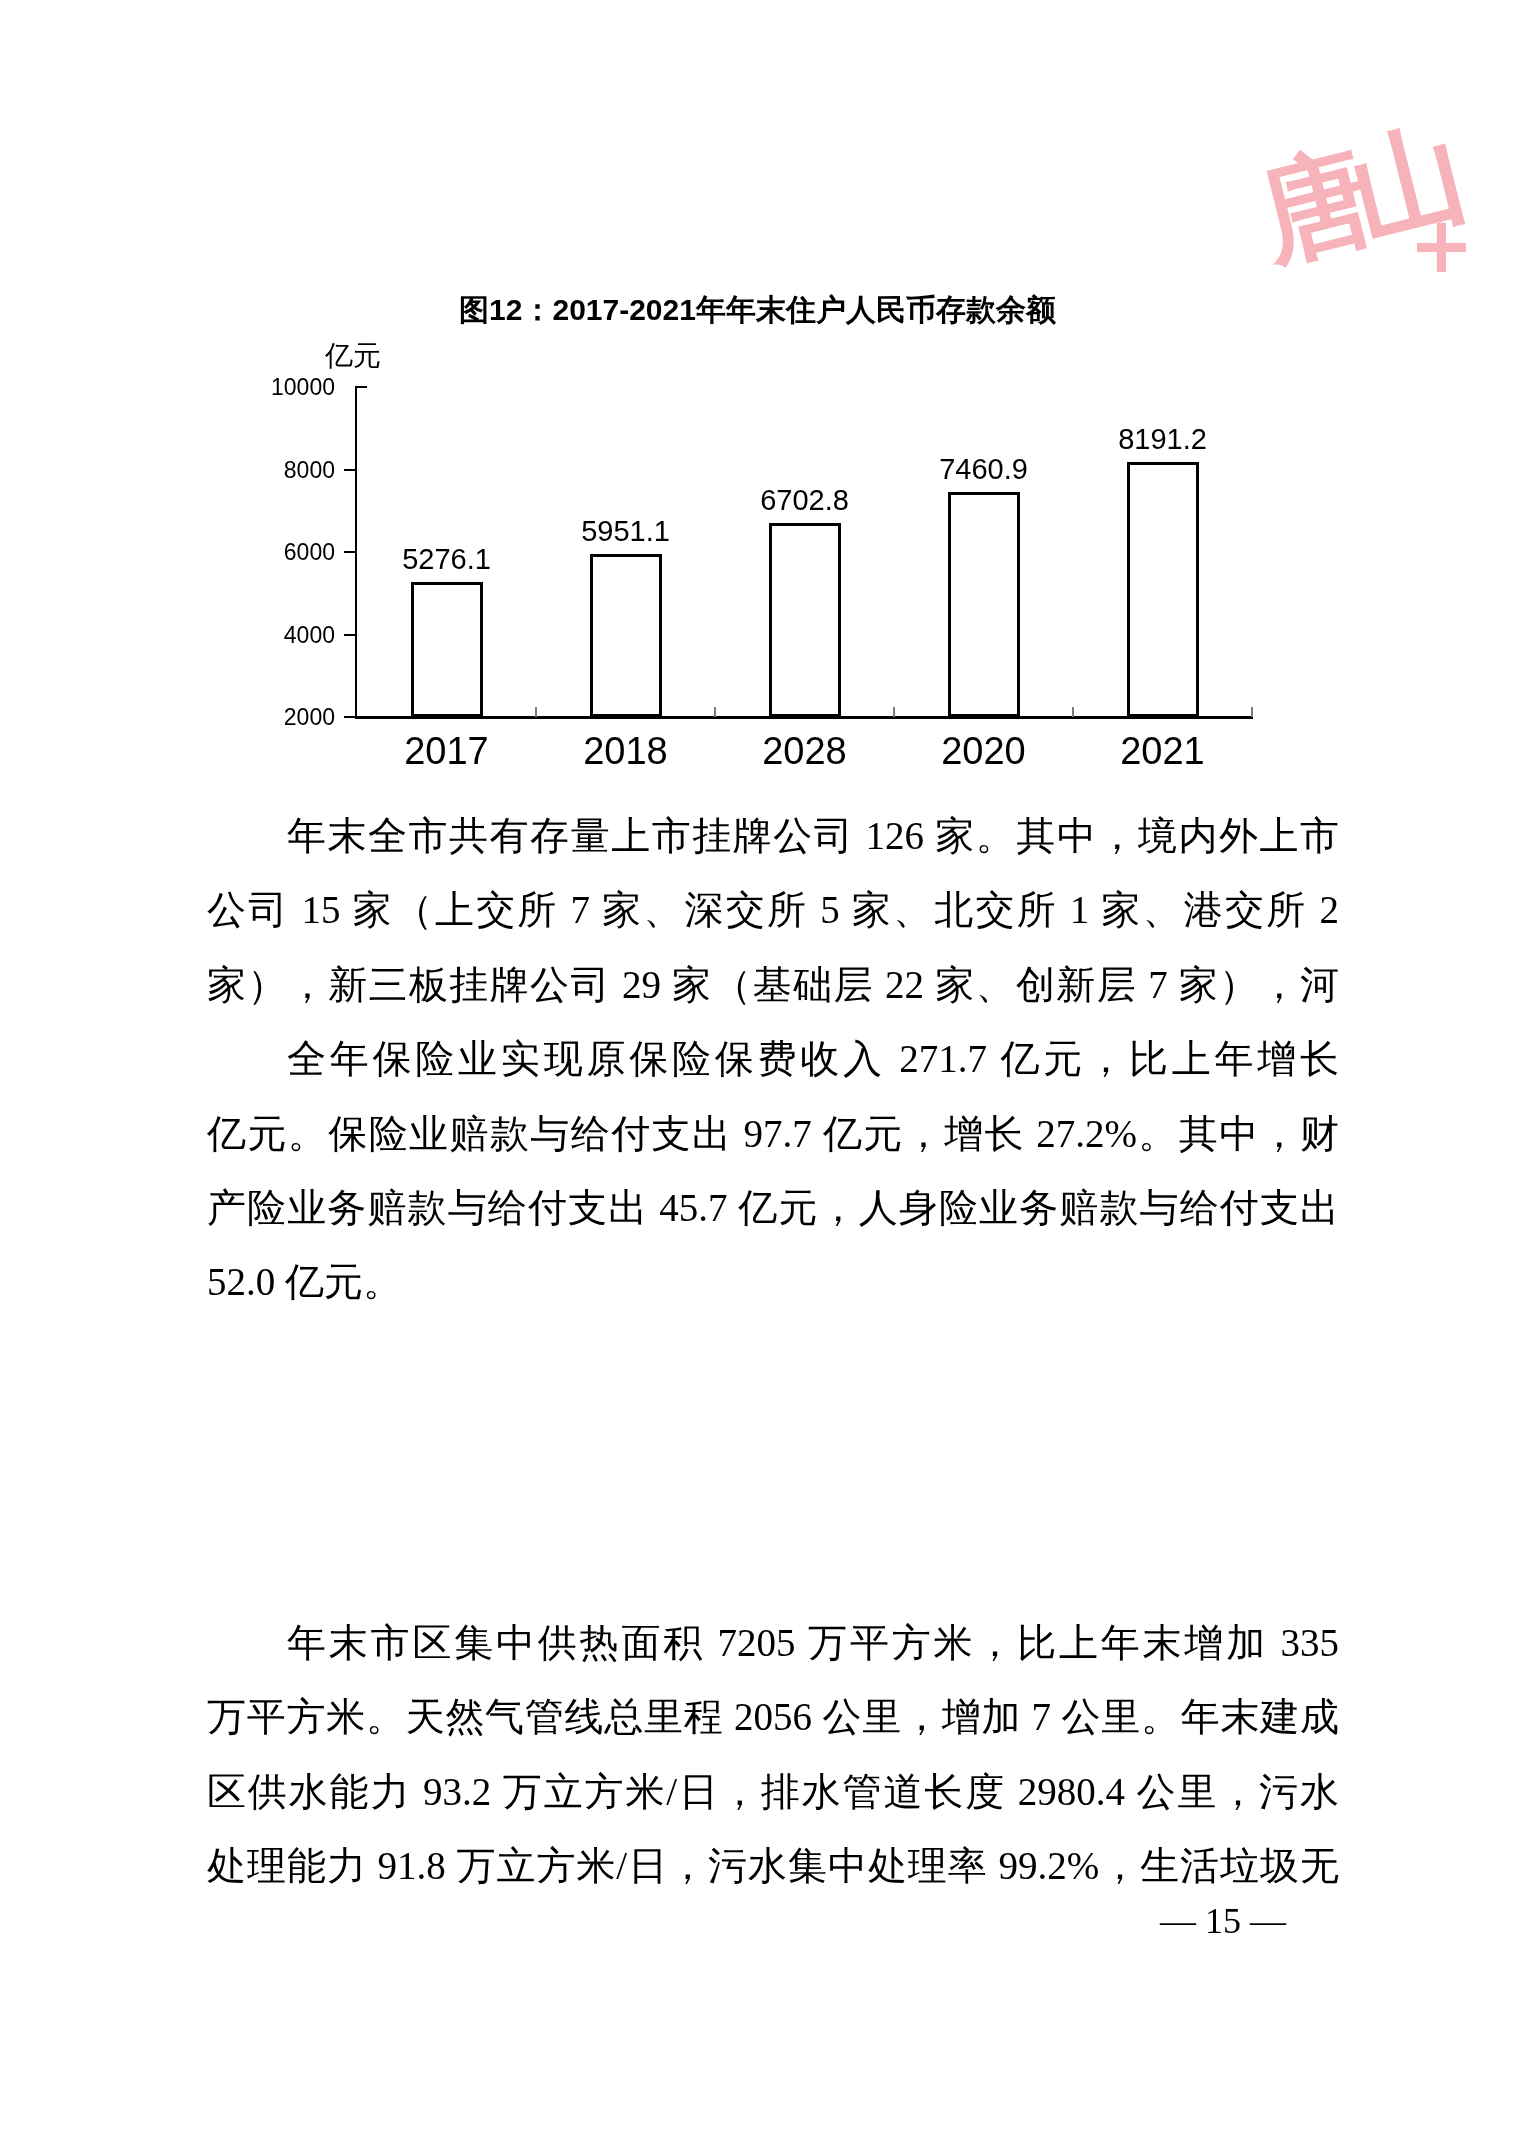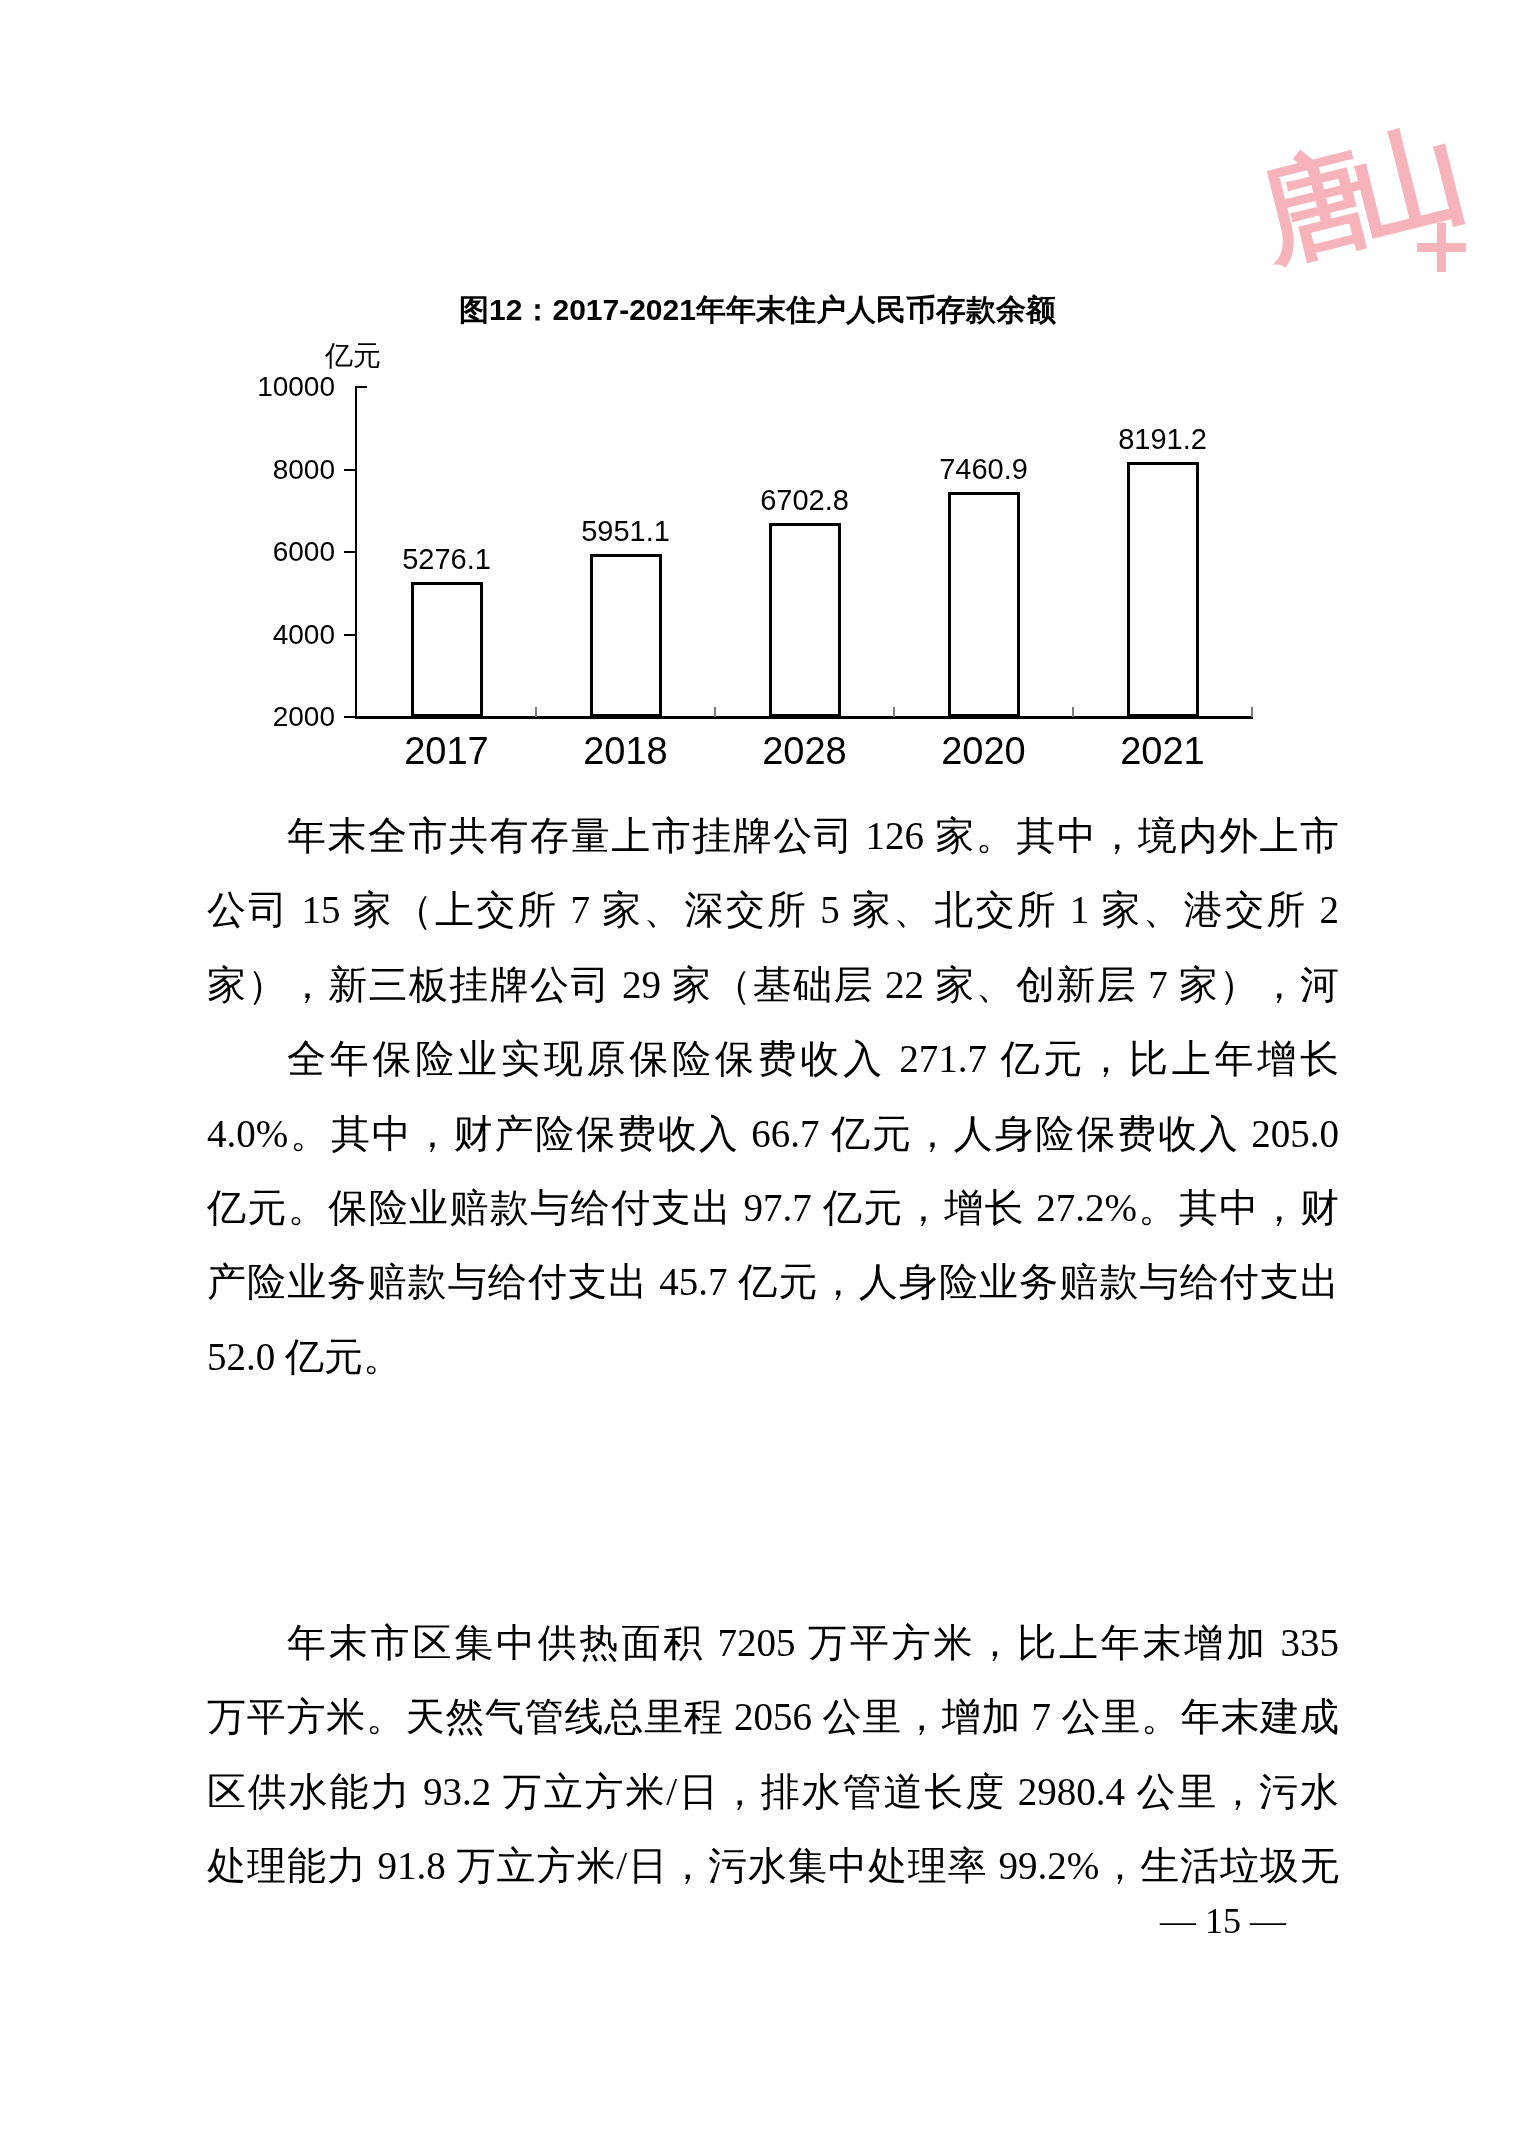--- a/index.html
+++ b/index.html
@@ -16,21 +16,21 @@
   .chart-title{position:absolute;left:0;right:0;top:292px;text-align:center;
         font-family:"Liberation Sans","DejaVu Sans",sans-serif;font-weight:700;
         font-size:30px;line-height:36px;}
   .chart-unit{position:absolute;left:325px;top:341px;width:120px;
         font-family:"Liberation Sans","DejaVu Sans",sans-serif;font-size:28px;line-height:30px;}
   .axis-y{position:absolute;left:355px;top:387px;width:2px;height:331px;background:#000;}
   .axis-x{position:absolute;left:355px;top:716px;width:898px;height:3px;background:#000;}
   .ytick{position:absolute;height:2px;background:#000;}
   .btick{position:absolute;width:2px;height:10px;background:#7a7a7a;}
   .ylabel{position:absolute;width:150px;text-align:right;
-        font-family:"Liberation Sans","DejaVu Sans",sans-serif;font-size:28px;
+        font-family:"Liberation Sans","DejaVu Sans",sans-serif;font-size:23px;
         height:40px;line-height:40px;}
   .bar{position:absolute;bottom:0;background:#fff;border:3px solid #000;box-sizing:border-box;}
   .bar-label{position:absolute;width:180px;text-align:center;
         font-family:"Liberation Sans","DejaVu Sans",sans-serif;font-size:29px;
         height:36px;line-height:36px;}
   .cat-label{position:absolute;top:731px;width:180px;text-align:center;
         font-family:"Liberation Sans","DejaVu Sans",sans-serif;font-size:38px;
         height:40px;line-height:40px;}
   #bars-layer{position:absolute;left:357px;top:387px;width:895px;height:330px;}
   
@@ -100,21 +100,20 @@
         <div class="cat-label" style="left: 1072.5px;">2021</div>
         <div class="btick" style="left: 1251px; top: 707px;"></div>
       </div>
   </div>
 
   <div class="textblock tb1">
     <div class="line indent">年末全市共有存量上市挂牌公司 126 家。其中，境内外上市</div>
     <div class="line">公司 15 家（上交所 7 家、深交所 5 家、北交所 1 家、港交所 2</div>
     <div class="line">家），新三板挂牌公司 29 家（基础层 22 家、创新层 7 家），河</div>
     <div class="line indent">全年保险业实现原保险保费收入 271.7 亿元，比上年增长</div>
-    <div class="line">4.0%。其中，财产险保费收入 66.7 亿元，人身险保费收入 205.0</div>
     <div class="line">亿元。保险业赔款与给付支出 97.7 亿元，增长 27.2%。其中，财</div>
     <div class="line">产险业务赔款与给付支出 45.7 亿元，人身险业务赔款与给付支出</div>
     <div class="line short">52.0 亿元。</div>
   </div>
 
 
   <div class="textblock tb2">
     <div class="line indent">年末市区集中供热面积 7205 万平方米，比上年末增加 335</div>
     <div class="line">万平方米。天然气管线总里程 2056 公里，增加 7 公里。年末建成</div>
     <div class="line">区供水能力 93.2 万立方米/日，排水管道长度 2980.4 公里，污水</div>

